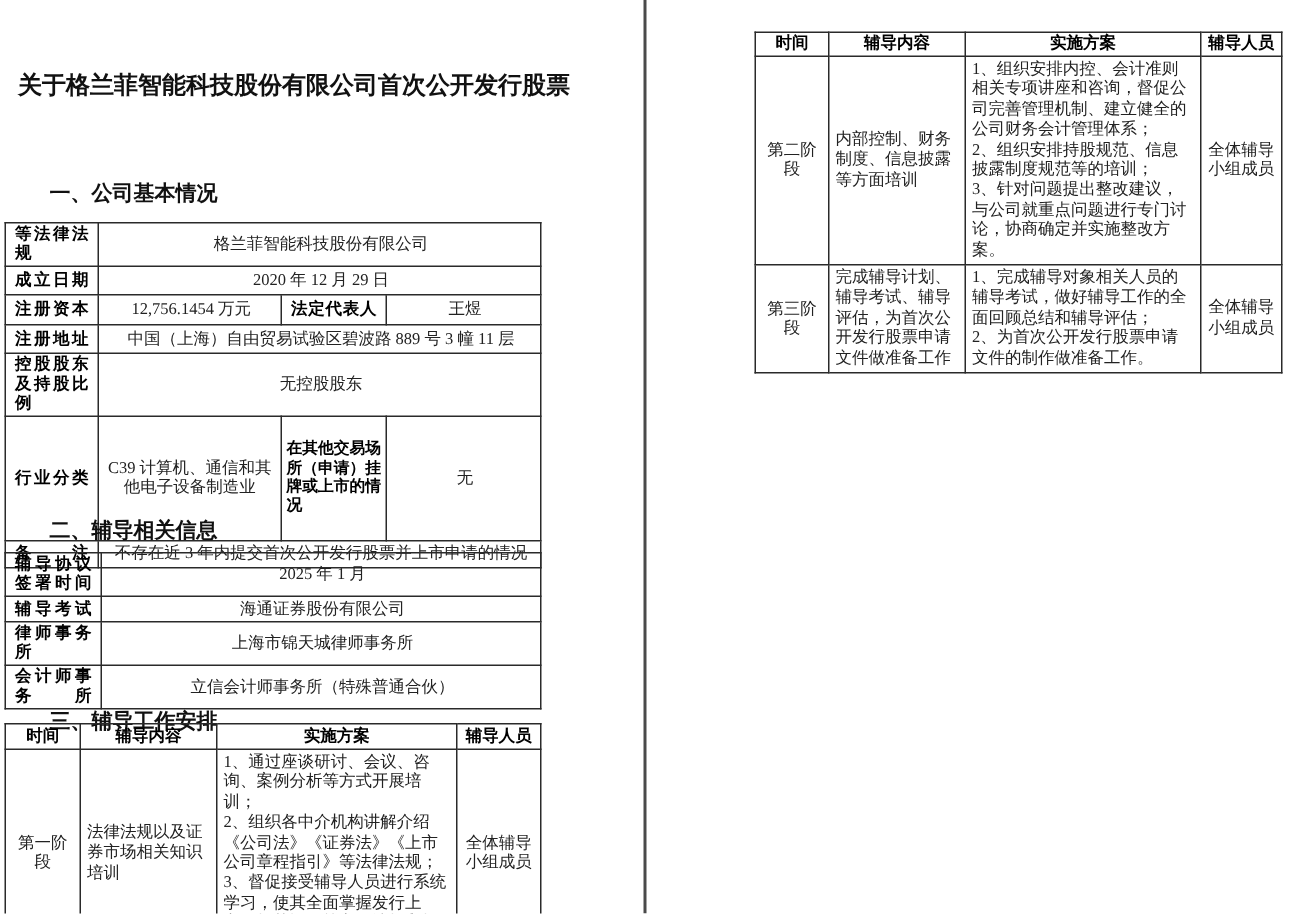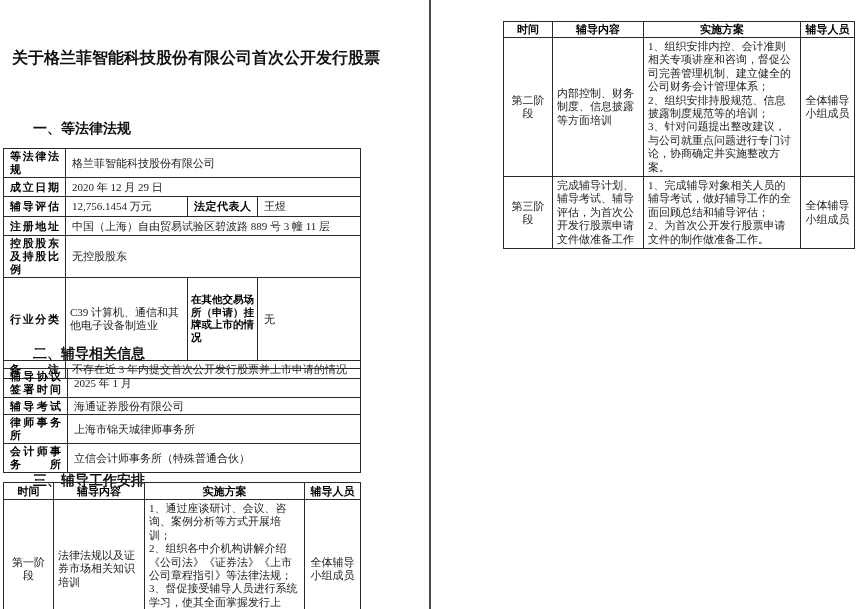--- a/index.html
+++ b/index.html
@@ -25,56 +25,56 @@
   #guidance-table { top:368px; left:3px; width:357px;padding-left:42px; }
   #workplan-left  { top:482px; left:3px; width:357px; }
   #workplan-right { top:21px;  left:503px; width:351px; }
 
   .lbl { font-weight:bold; color:#000; text-align:justify; text-align-last:justify;
          padding:1px 6px; }
   .lbl2 { font-weight:bold; color:#000; text-align:justify; text-align-last:justify;
           padding:1px 6px;margin-top:36px; }
   .sublbl { font-weight:bold; color:#000; font-size:10.5px; text-align:justify;
             padding:16px 3px; line-height:12.5px; }
-  .val { padding-left:6px; }
+  .val { padding-left:6px;text-align:center; }
   .hdr { font-weight:bold; color:#000; text-align:center; }
   .phase { text-align:center; }
   .content-cell { padding:2px 4px; line-height:13.4px; }
   .plan { white-space:pre-line; padding:2px 4px; line-height:13.4px; }
   .staff { text-align:center; line-height:13.4px; }
 </style>
 </head>
 <body>
 
 <div class="page-divider"></div>
 
 <div class="doc-title">
   <div>关于格兰菲智能科技股份有限公司首次公开发行股票</div>
 </div>
 
-<div class="sec-heading" id="sec1">一、等法律法规</div>
+<div class="sec-heading" id="sec1">一、公司基本情况</div>
 
 <table id="company-table">
   <colgroup>
       <col style="width:62px">
       <col style="width:122px">
       <col style="width:70px">
       <col style="width:103px">
     </colgroup>
   <tbody>
       <tr style="height:20px">
     <td class="lbl">等法律法规</td>
     <td class="val" colspan="3">格兰菲智能科技股份有限公司</td>
   </tr>
   <tr style="height:19px">
     <td class="lbl">成立日期</td>
     <td class="val" colspan="3">2020 年 12 月 29 日</td>
   </tr>
   <tr style="height:20px">
-    <td class="lbl">辅导评估</td>
+    <td class="lbl">注册资本</td>
     <td class="val">12,756.1454 万元</td>
     <td class="lbl2">法定代表人</td>
     <td class="val">王煜</td>
   </tr>
   <tr style="height:19px">
     <td class="lbl">注册地址</td>
     <td class="val" colspan="3">中国（上海）自由贸易试验区碧波路 889 号 3 幢 11 层</td>
   </tr>
   <tr style="height:34px">
     <td class="lbl">控股股东及持股比例</td>

